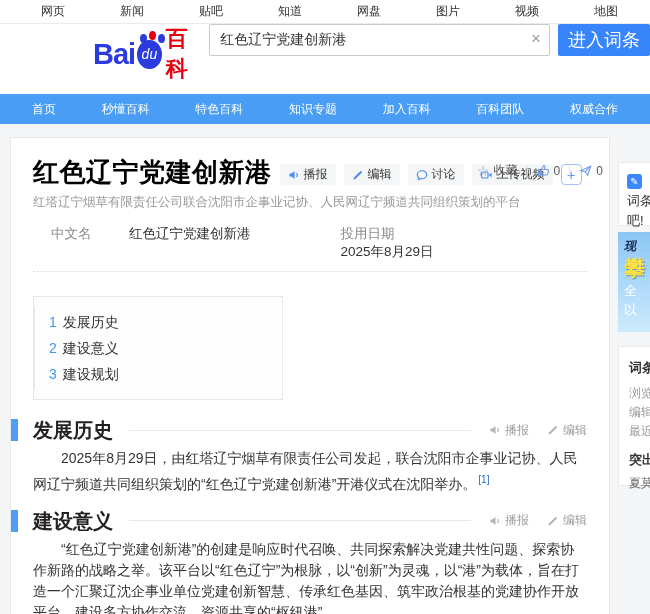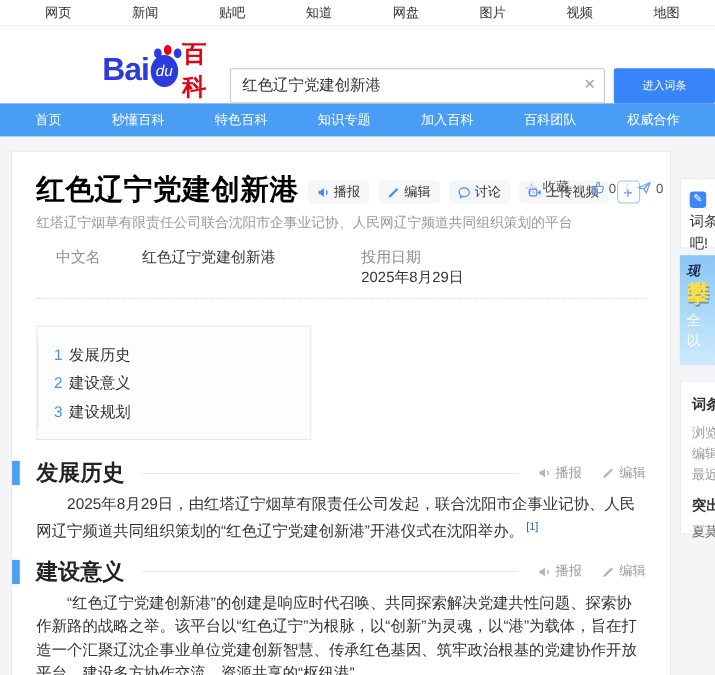--- a/index.html
+++ b/index.html
@@ -6,36 +6,36 @@
   html,body { width:650px; }
   body { font-family:"Liberation Sans","DejaVu Sans",sans-serif; overflow:hidden; }
   .page { position:relative; width:650px; height:614px; background:#f4f5f6; overflow:hidden; }
 
   
   .topbar { height:24px; background:#fff; border-bottom:1px solid #ebebeb;
             display:flex; justify-content:flex-end; align-items:center; gap:23px; padding-right:32px; }
   .topbar span { font-size:12px; color:#333; cursor:pointer;margin-left:32px; }
 
   
-  .header { height:70px; background:#fff; display:flex; align-items:flex-end; }
+  .header { height:70px; background:#fff; display:flex; align-items:flex-start; }
   .logo { display:flex; align-items:center; margin-left:93px; cursor:pointer; }
   .logo-bai { font-size:29px; font-weight:bold; color:#2c3bdd; letter-spacing:-1px; }
   .paw { position:relative; width:32px; height:29px; background:#2c3bdd; border-radius:50%;
          display:flex; align-items:center; justify-content:center; margin:0 1px 0 2px; }
   .paw::before { content:""; position:absolute; top:-6px; left:3px; width:7px; height:9px;
          background:#2c3bdd; border-radius:50%; box-shadow:9px -3px 0 #e60012, 18px 0 0 #2c3bdd; }
   .paw-du { color:#fff; font-size:14px; font-weight:normal; font-style:italic; position:relative; }
   .logo-baike { font-size:22px; font-weight:bold; color:#e60012; margin-left:3px; }
   .search-box { position:relative; margin-left:10px; width:398px; }
   .search-box input { width:100%; height:32px; border:1px solid #c9c9c9; border-radius:2px;
          padding:0 30px 0 10px; font-size:14px; color:#333; outline:none;
          font-family:"Liberation Sans","DejaVu Sans",sans-serif; }
   .clear-x { position:absolute; right:9px; top:5px; font-size:17px; color:#9aa0a6; cursor:pointer; line-height:20px; }
   .enter-btn { margin-left:8px; width:92px; height:32px; background:#3884fb; color:#fff;
-         font-size:10px; border:none; border-radius:2px; cursor:pointer; flex-shrink:0;
+         font-size:18px; border:none; border-radius:2px; cursor:pointer; flex-shrink:0;
          font-family:"Liberation Sans","DejaVu Sans",sans-serif; }
 
   
   .bluenav { height:30px; background:#4a9df5; display:flex; align-items:center;
              justify-content:space-between; padding:0 32px; }
   .bluenav span { color:#fff; font-size:12px; cursor:pointer; }
 
   
   .content { position:relative; padding:13px 0 0 10px; }
   .card { width:600px; background:#fff; border:1px solid #e8e8e8; border-bottom:none;
@@ -56,21 +56,21 @@
           font-size:14px; display:flex; align-items:center; justify-content:center;
           cursor:pointer; margin-bottom:3px; background:#fff; }
 
   .subtitle { margin-top:6px; font-size:12.5px; color:#999; line-height:17px; }
   .lead p { font-size:14px; color:#333; line-height:21px; text-indent:2em; }
   .lead .p1 { margin-top:14px; }
   .lead .p2 { margin-top:9px; }
   sup.ref { color:#2166c2; font-size:10px; margin-left:2px; cursor:pointer; }
 
   .infobox { margin-top:12px; display:flex; padding:2px 0 10px 18px;
-             border-bottom:1px dotted #d9d9d9; font-size:13.5px; }
+             border-bottom:1px dotted #d9d9d9; font-size:13.5px;gap:12px; }
   .info-pair { display:flex; }
   .info-pair .lbl { color:#8c8c8c; width:78px; }
   .info-pair .val { color:#333; }
   .info-pair.second { margin-left:78px;flex-direction:column; }
   .info-pair.second .lbl { width:72px; }
 
   .toc { margin-top:24px; width:250px; border:1px solid #e6e8eb; background:#fdfdfe;
          display:flex; align-items:center; padding:10px 0; }
   .toc-label { width:92px; text-align:center; font-size:16px; color:#4a4a4a; }
   .toc-list { border-left:1px solid #e4e6e9; padding:2px 0 2px 14px; flex:1; }

